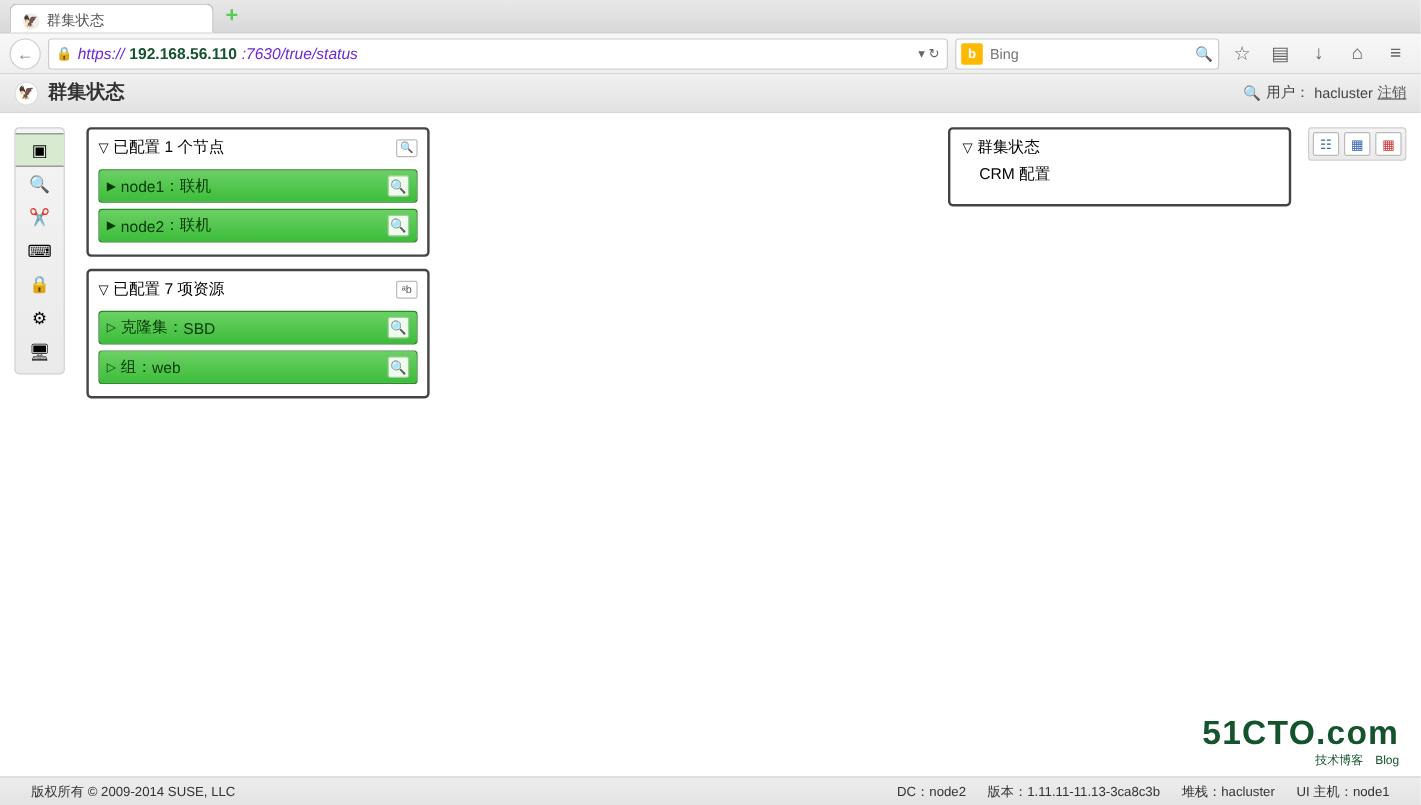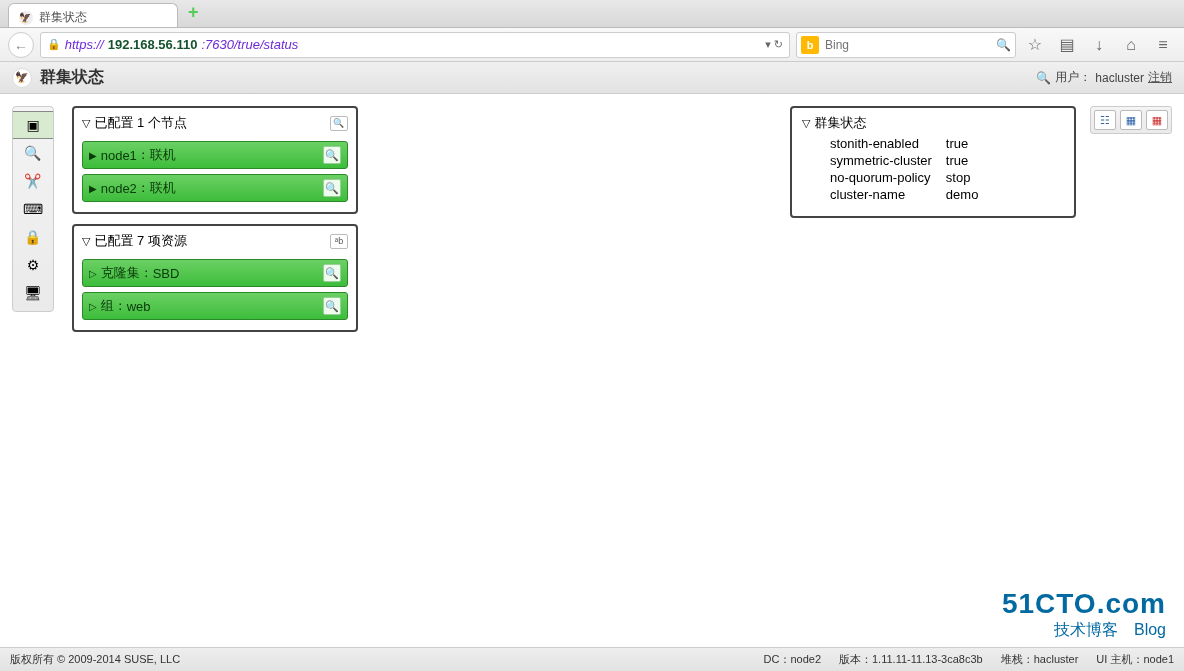--- a/index.html
+++ b/index.html
@@ -54,27 +54,27 @@
 .config-panel { width: 286px; border: 2px solid #444; border-radius: 4px; padding: 6px 10px 12px 10px; background: #fff; font-size: 13px; }
 .config-panel .panel-header { padding-bottom: 2px; }
 .crm-title { padding: 2px 0 4px 14px; }
 .crm-table { padding-left: 26px; }
 .crm-table tr td:first-child { padding-right: 12px; }
 .view-toggles { display: flex; gap: 4px; background: linear-gradient(#f4f4f4,#eaeaea); border: 1px solid #ccc; border-radius: 3px; padding: 3px; }
 .view-btn { width: 22px; height: 20px; border: 1px solid #bbb; border-radius: 2px; background: #fff; display: flex; align-items: center; justify-content: center; font-size: 11px; color: #36a; cursor: pointer; }
 .view-btn.mixed { color: #c33; }
 
 
-.footer { position: absolute; bottom: 0; left: 0; right: 0; height: 24px; background: linear-gradient(#eee, #e2e2e2); border-top: 1px solid #ccc; display: flex; align-items: center; font-size: 11px; color: #333; padding: 0 10px; gap: 18px; }
+.footer { position: absolute; bottom: 0; left: 0; right: 0; height: 24px; background: linear-gradient(#eee, #e2e2e2); border-top: 1px solid #ccc; display: flex; align-items: center; font-size: 11px; color: #333; padding: 0 26px; gap: 18px; }
 .footer .spacer { flex: 1; }
 
 
-.watermark { position: absolute; right: 18px; bottom: 30px; text-align: right; color: #0369a1; font-family: Arial; pointer-events: none; }
+.watermark { position: absolute; right: 18px; bottom: 30px; text-align: right; color: #14532d; font-family: Arial; pointer-events: none; }
 .watermark .wm1 { font-size: 28px; font-weight: bold; letter-spacing: 1px; }
-.watermark .wm2 { font-size: 16px; }
+.watermark .wm2 { font-size: 10px; }
 </style>
 </head>
 <body>
 
 <div class="browser-tabs">
   <div class="tab">
     <span class="tab-icon">🦅</span>
     <span>群集状态</span>
   </div>
   <span class="newtab">+</span>
@@ -164,40 +164,21 @@
       </div>
     </div>
   </div>
 
   <div class="right-col">
     <div class="config-panel">
       <div class="panel-header">
         <span class="tri">▽</span>
         <span>群集状态</span>
       </div>
-      <table class="crm-table">
-        <tbody>
-            <tr>
-              <td>stonith-enabled</td>
-              <td>true</td>
-            </tr>
-        <tr>
-              <td>symmetric-cluster</td>
-              <td>true</td>
-            </tr>
-        <tr>
-              <td>no-quorum-policy</td>
-              <td>stop</td>
-            </tr>
-        <tr>
-              <td>cluster-name</td>
-              <td>demo</td>
-            </tr>
-      </tbody>
-        </table>
+      <div class="crm-title">CRM 配置</div>
     </div>
     <div class="view-toggles">
       <div class="view-btn">☷</div>
       <div class="view-btn">▦</div>
       <div class="view-btn mixed">▦</div>
     </div>
   </div>
 </div>
 
 <div class="footer">

